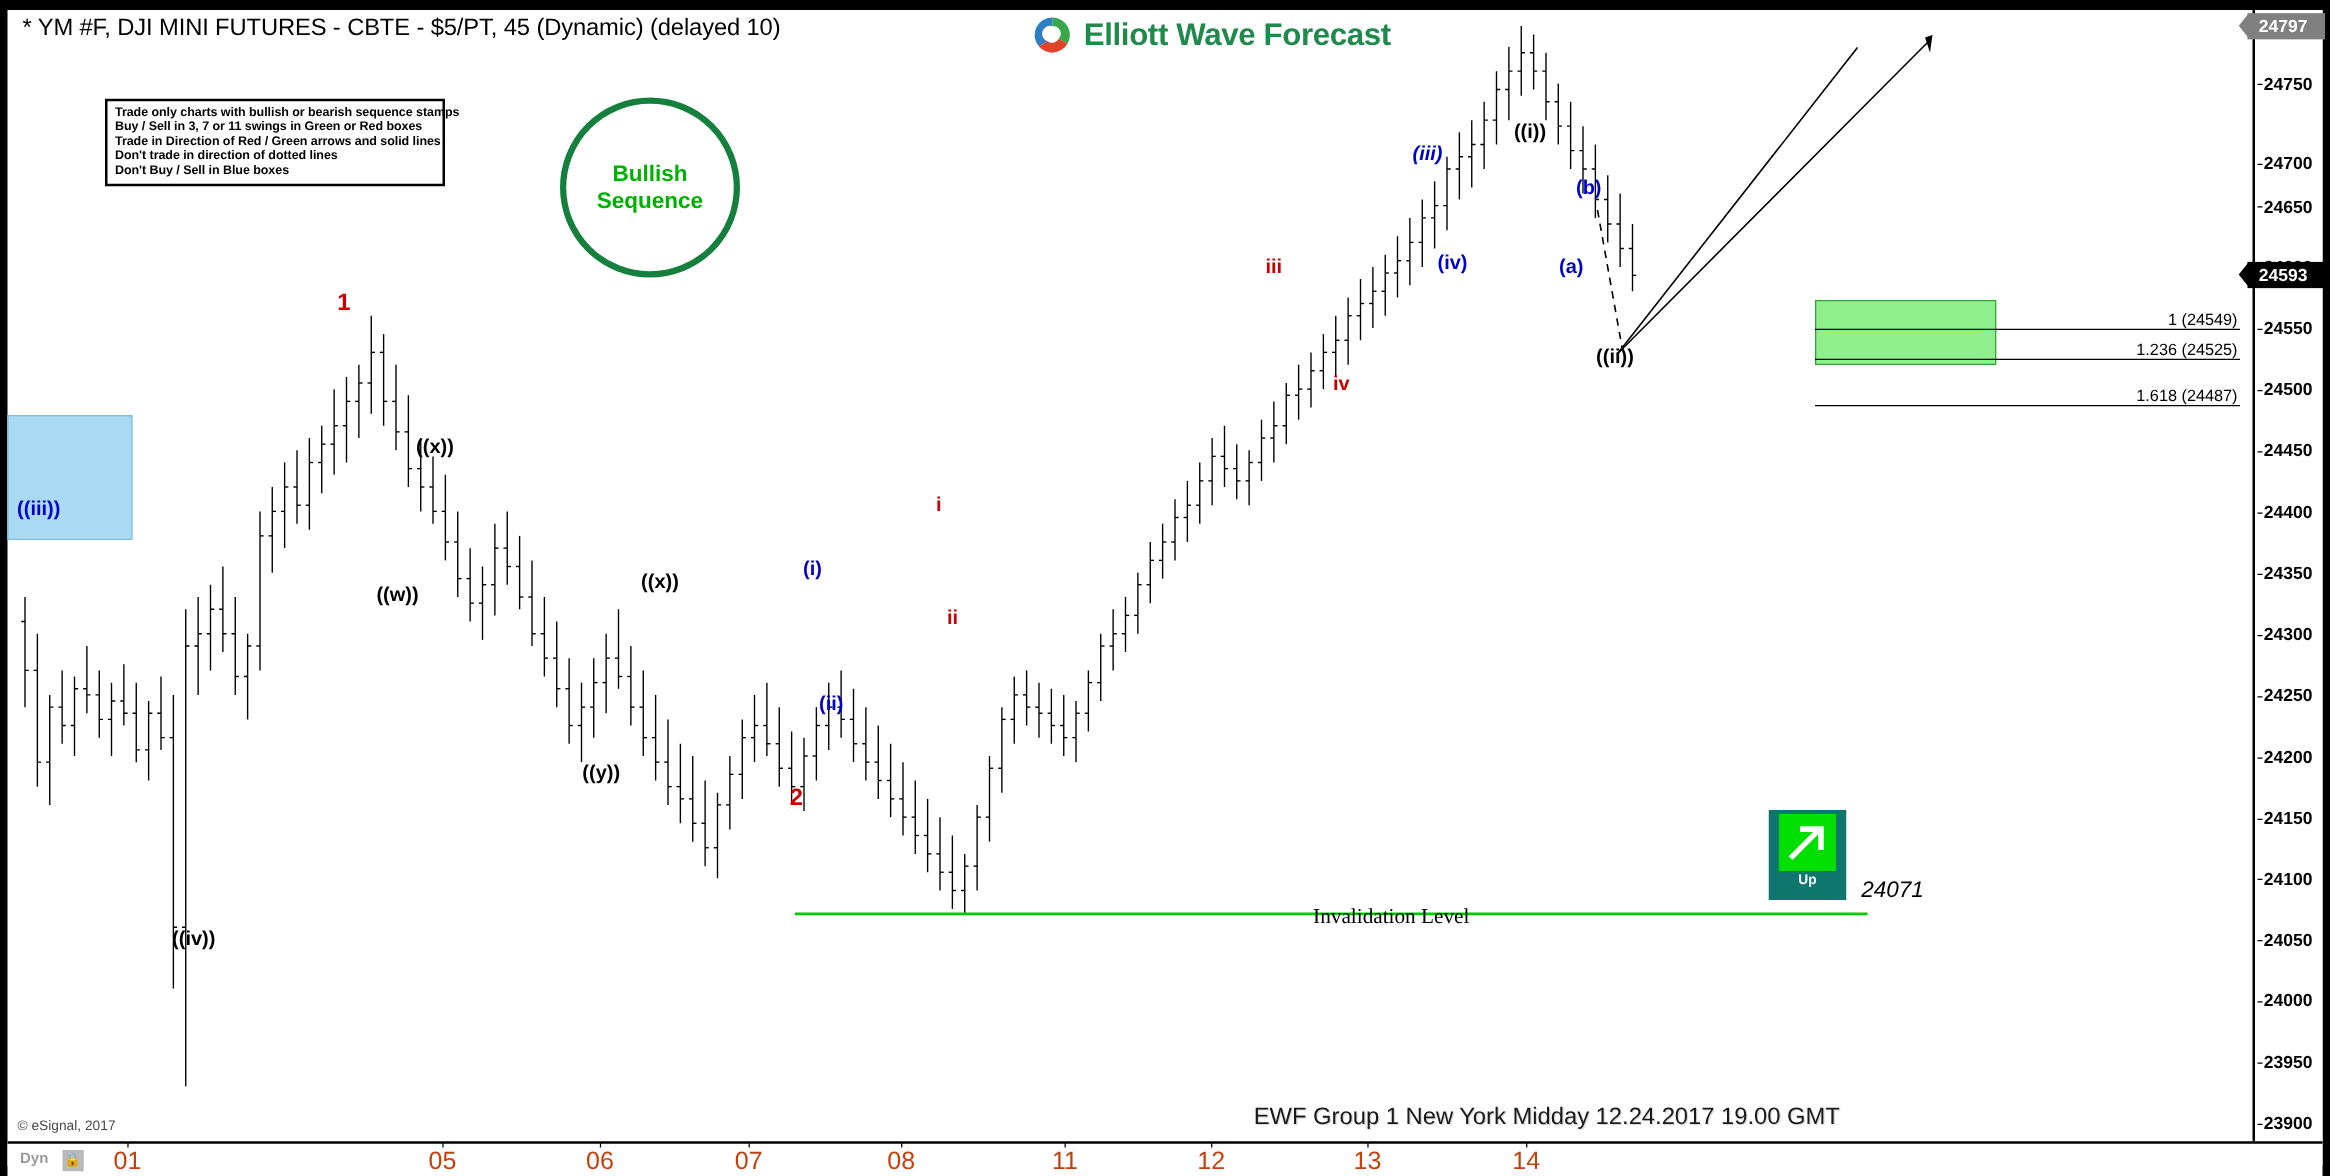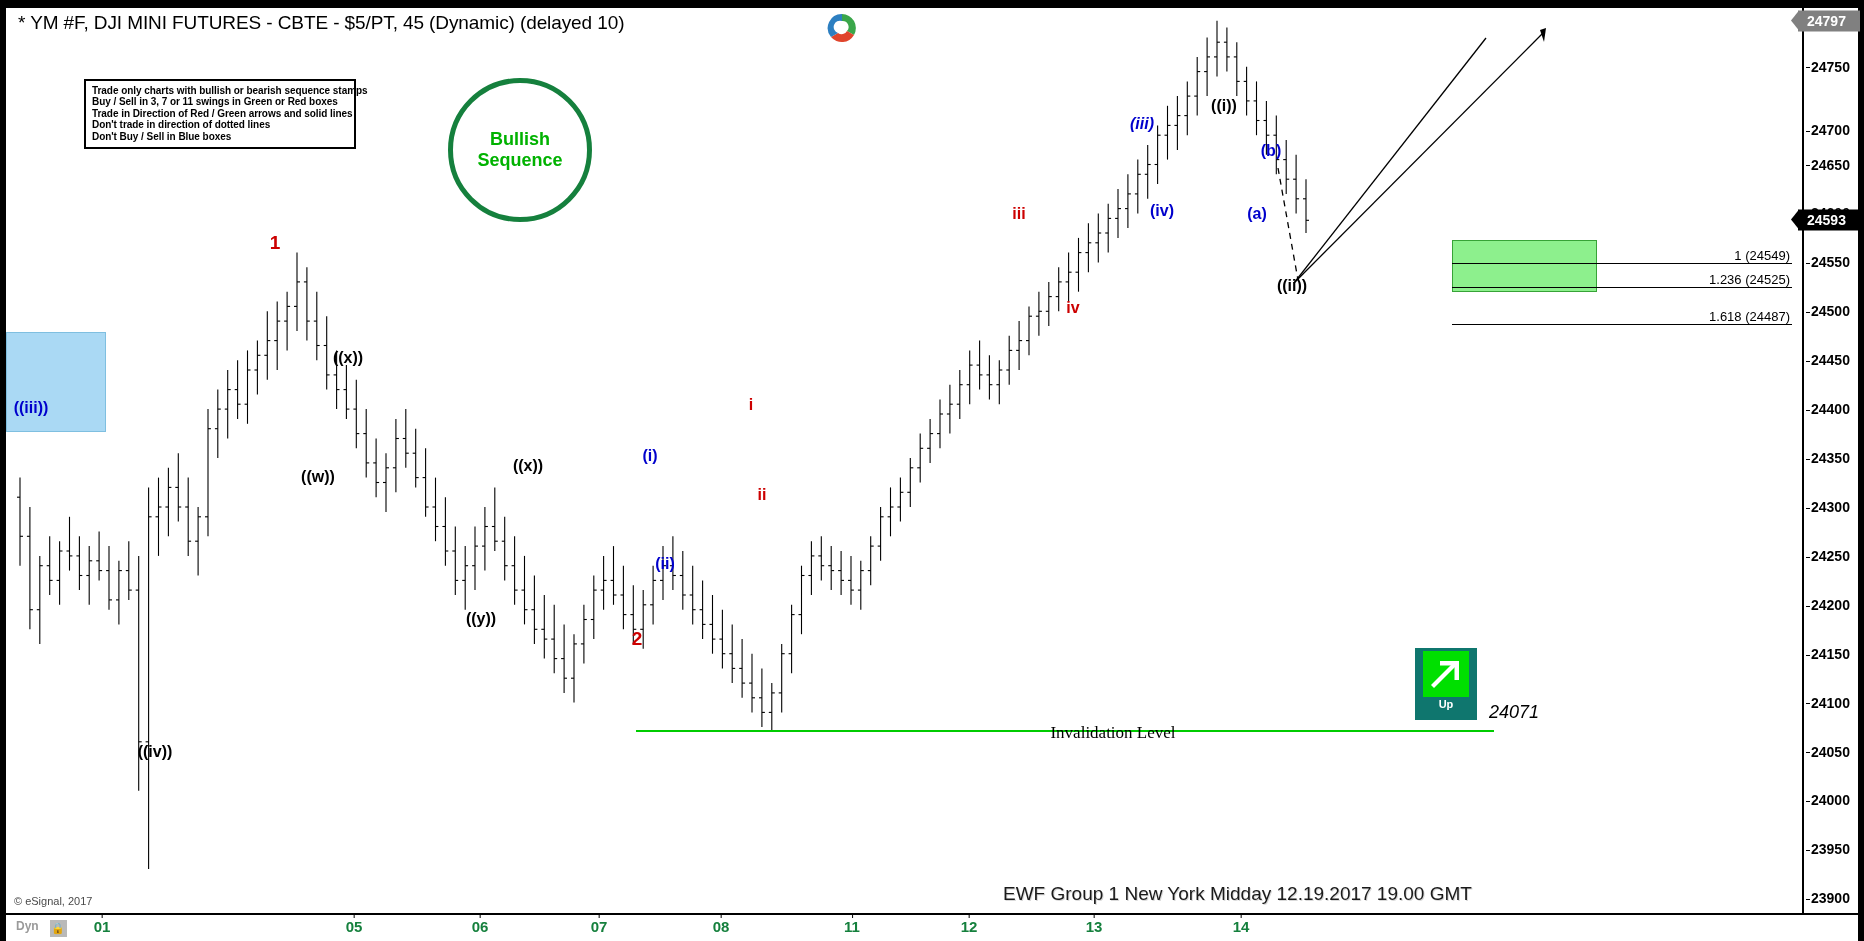--- a/index.html
+++ b/index.html
@@ -167,23 +167,23 @@
     position: absolute;
     left: 6px; top: 913px;
     width: 1852px;
     height: 28px;
     border-top: 2px solid #000000;
     background: #ffffff;
   }
   .time-tick {
     position: absolute;
     top: 3px;
-    font-size: 15px;
-    font-weight: bold;
-    color: #15803d;
+    font-size: 20px;
+    font-weight: normal;
+    color: #c2410c;
     transform: translateX(-50%);
   }
   .time-tick .tmark {
     position: absolute;
     left: 50%; top: -4px;
     width: 1px; height: 4px;
     background: #000;
   }
   .dyn-label {
     position: absolute;
@@ -735,20 +735,21 @@
   <div class="ewf-logo">
     <span>
       <svg class="ewf-mark" viewBox="0 0 64 64">
         <circle cx="32" cy="32" r="30" fill="#ffffff"></circle>
         <path d="M32 4 A28 28 0 0 1 56 46 L42 38 A12 12 0 0 0 32 18 Z" fill="#3aa64a"></path>
         <path d="M56 46 A28 28 0 0 1 10 50 L24 42 A12 12 0 0 0 42 38 Z" fill="#e0452c"></path>
         <path d="M10 50 A28 28 0 0 1 32 4 L32 18 A12 12 0 0 0 24 42 Z" fill="#2d7fc1"></path>
         <circle cx="32" cy="32" r="9" fill="#ffffff"></circle>
       </svg>
     </span>
+    <span class="ewf-text">Elliott Wave Forecast</span>
   </div>
 
   <div class="rules-box">
     <div class="rule">Trade only charts with bullish or bearish sequence stamps</div>
     <div class="rule">Buy / Sell in 3, 7 or 11 swings in Green or Red boxes</div>
     <div class="rule">Trade in Direction of Red / Green arrows and solid lines</div>
     <div class="rule">Don't trade in direction of dotted lines</div>
     <div class="rule">Don't Buy / Sell in Blue boxes</div>
   </div>
 
@@ -822,19 +823,19 @@
     <div class="dyn-label">Dyn</div>
     <div class="dyn-lock">🔒</div>
   <div class="time-tick" style="left: 96px;">01<span class="tmark"></span></div>
       <div class="time-tick" style="left: 348px;">05<span class="tmark"></span></div>
       <div class="time-tick" style="left: 474px;">06<span class="tmark"></span></div>
       <div class="time-tick" style="left: 593px;">07<span class="tmark"></span></div>
       <div class="time-tick" style="left: 715px;">08<span class="tmark"></span></div>
       <div class="time-tick" style="left: 846px;">11<span class="tmark"></span></div>
       <div class="time-tick" style="left: 963px;">12<span class="tmark"></span></div>
       <div class="time-tick" style="left: 1088px;">13<span class="tmark"></span></div>
-      <div class="time-tick" style="left: 1215px; margin-left: 20px;">14<span class="tmark"></span></div>
+      <div class="time-tick" style="left: 1215px;">14<span class="tmark"></span></div>
     </div>
 
   <div class="esignal">© eSignal, 2017</div>
-  <div class="footer-note">EWF Group 1 New York Midday  12.19.2017 19.00 GMT</div>
+  <div class="footer-note">EWF Group 1 New York Midday  12.24.2017 19.00 GMT</div>
 
 </div>
 
 </body></html>

